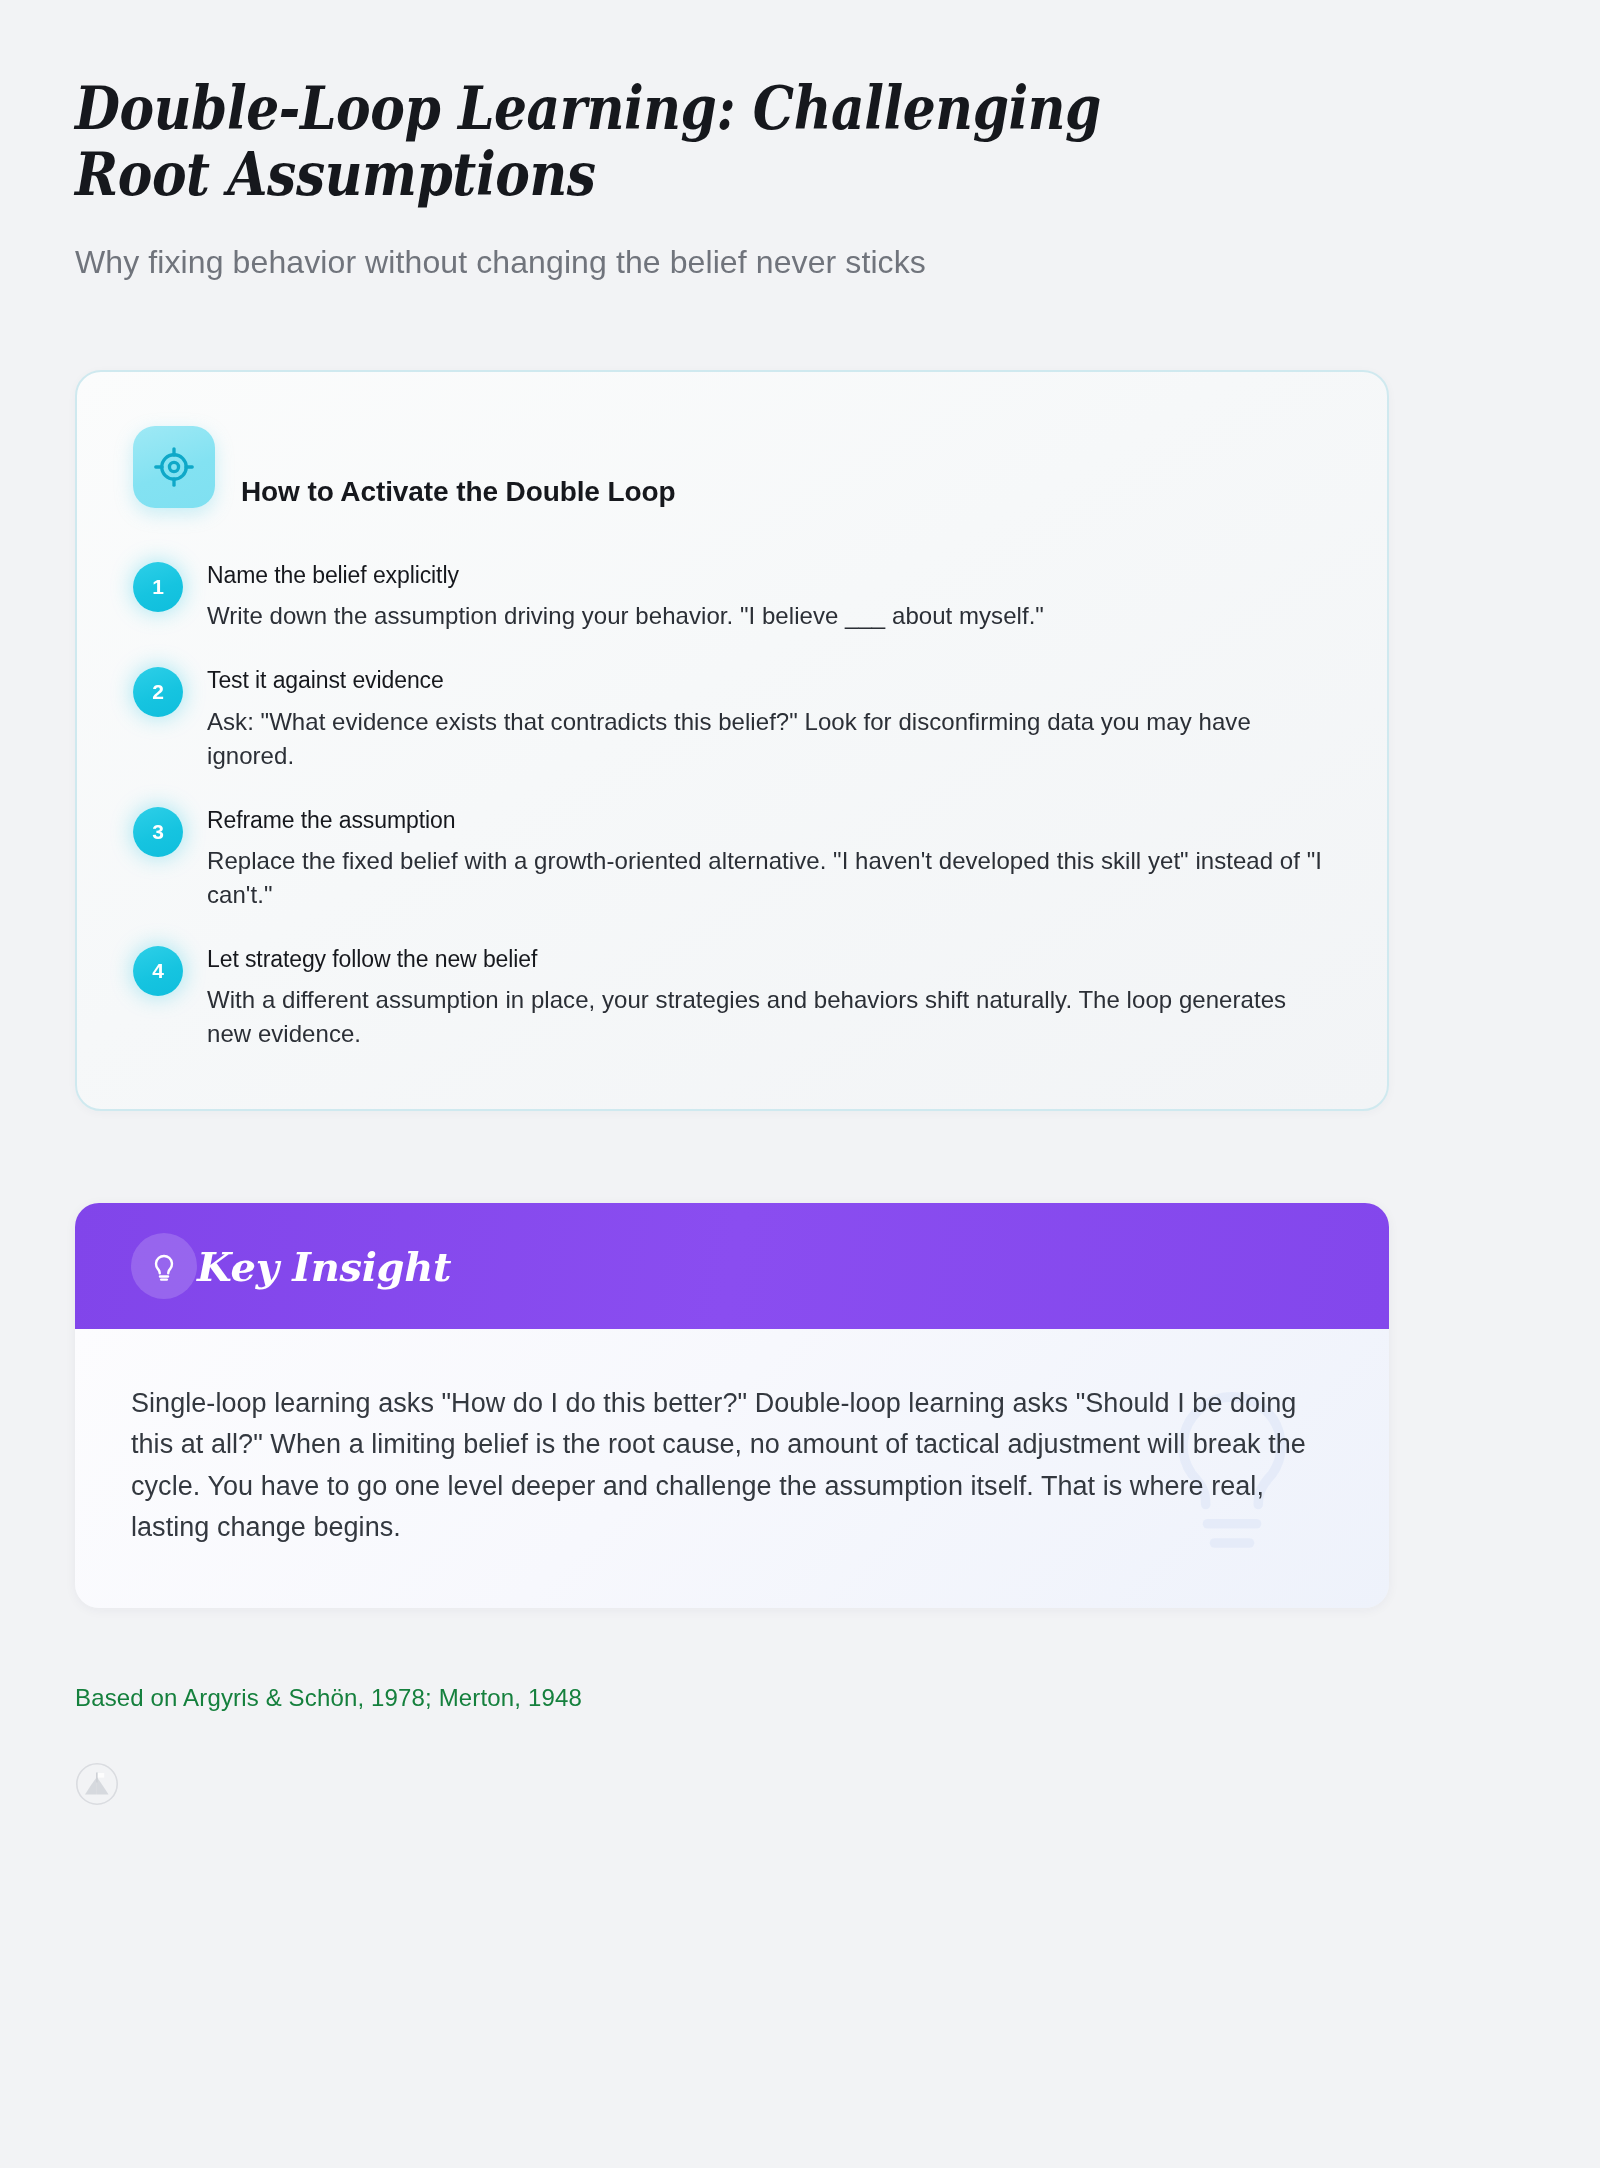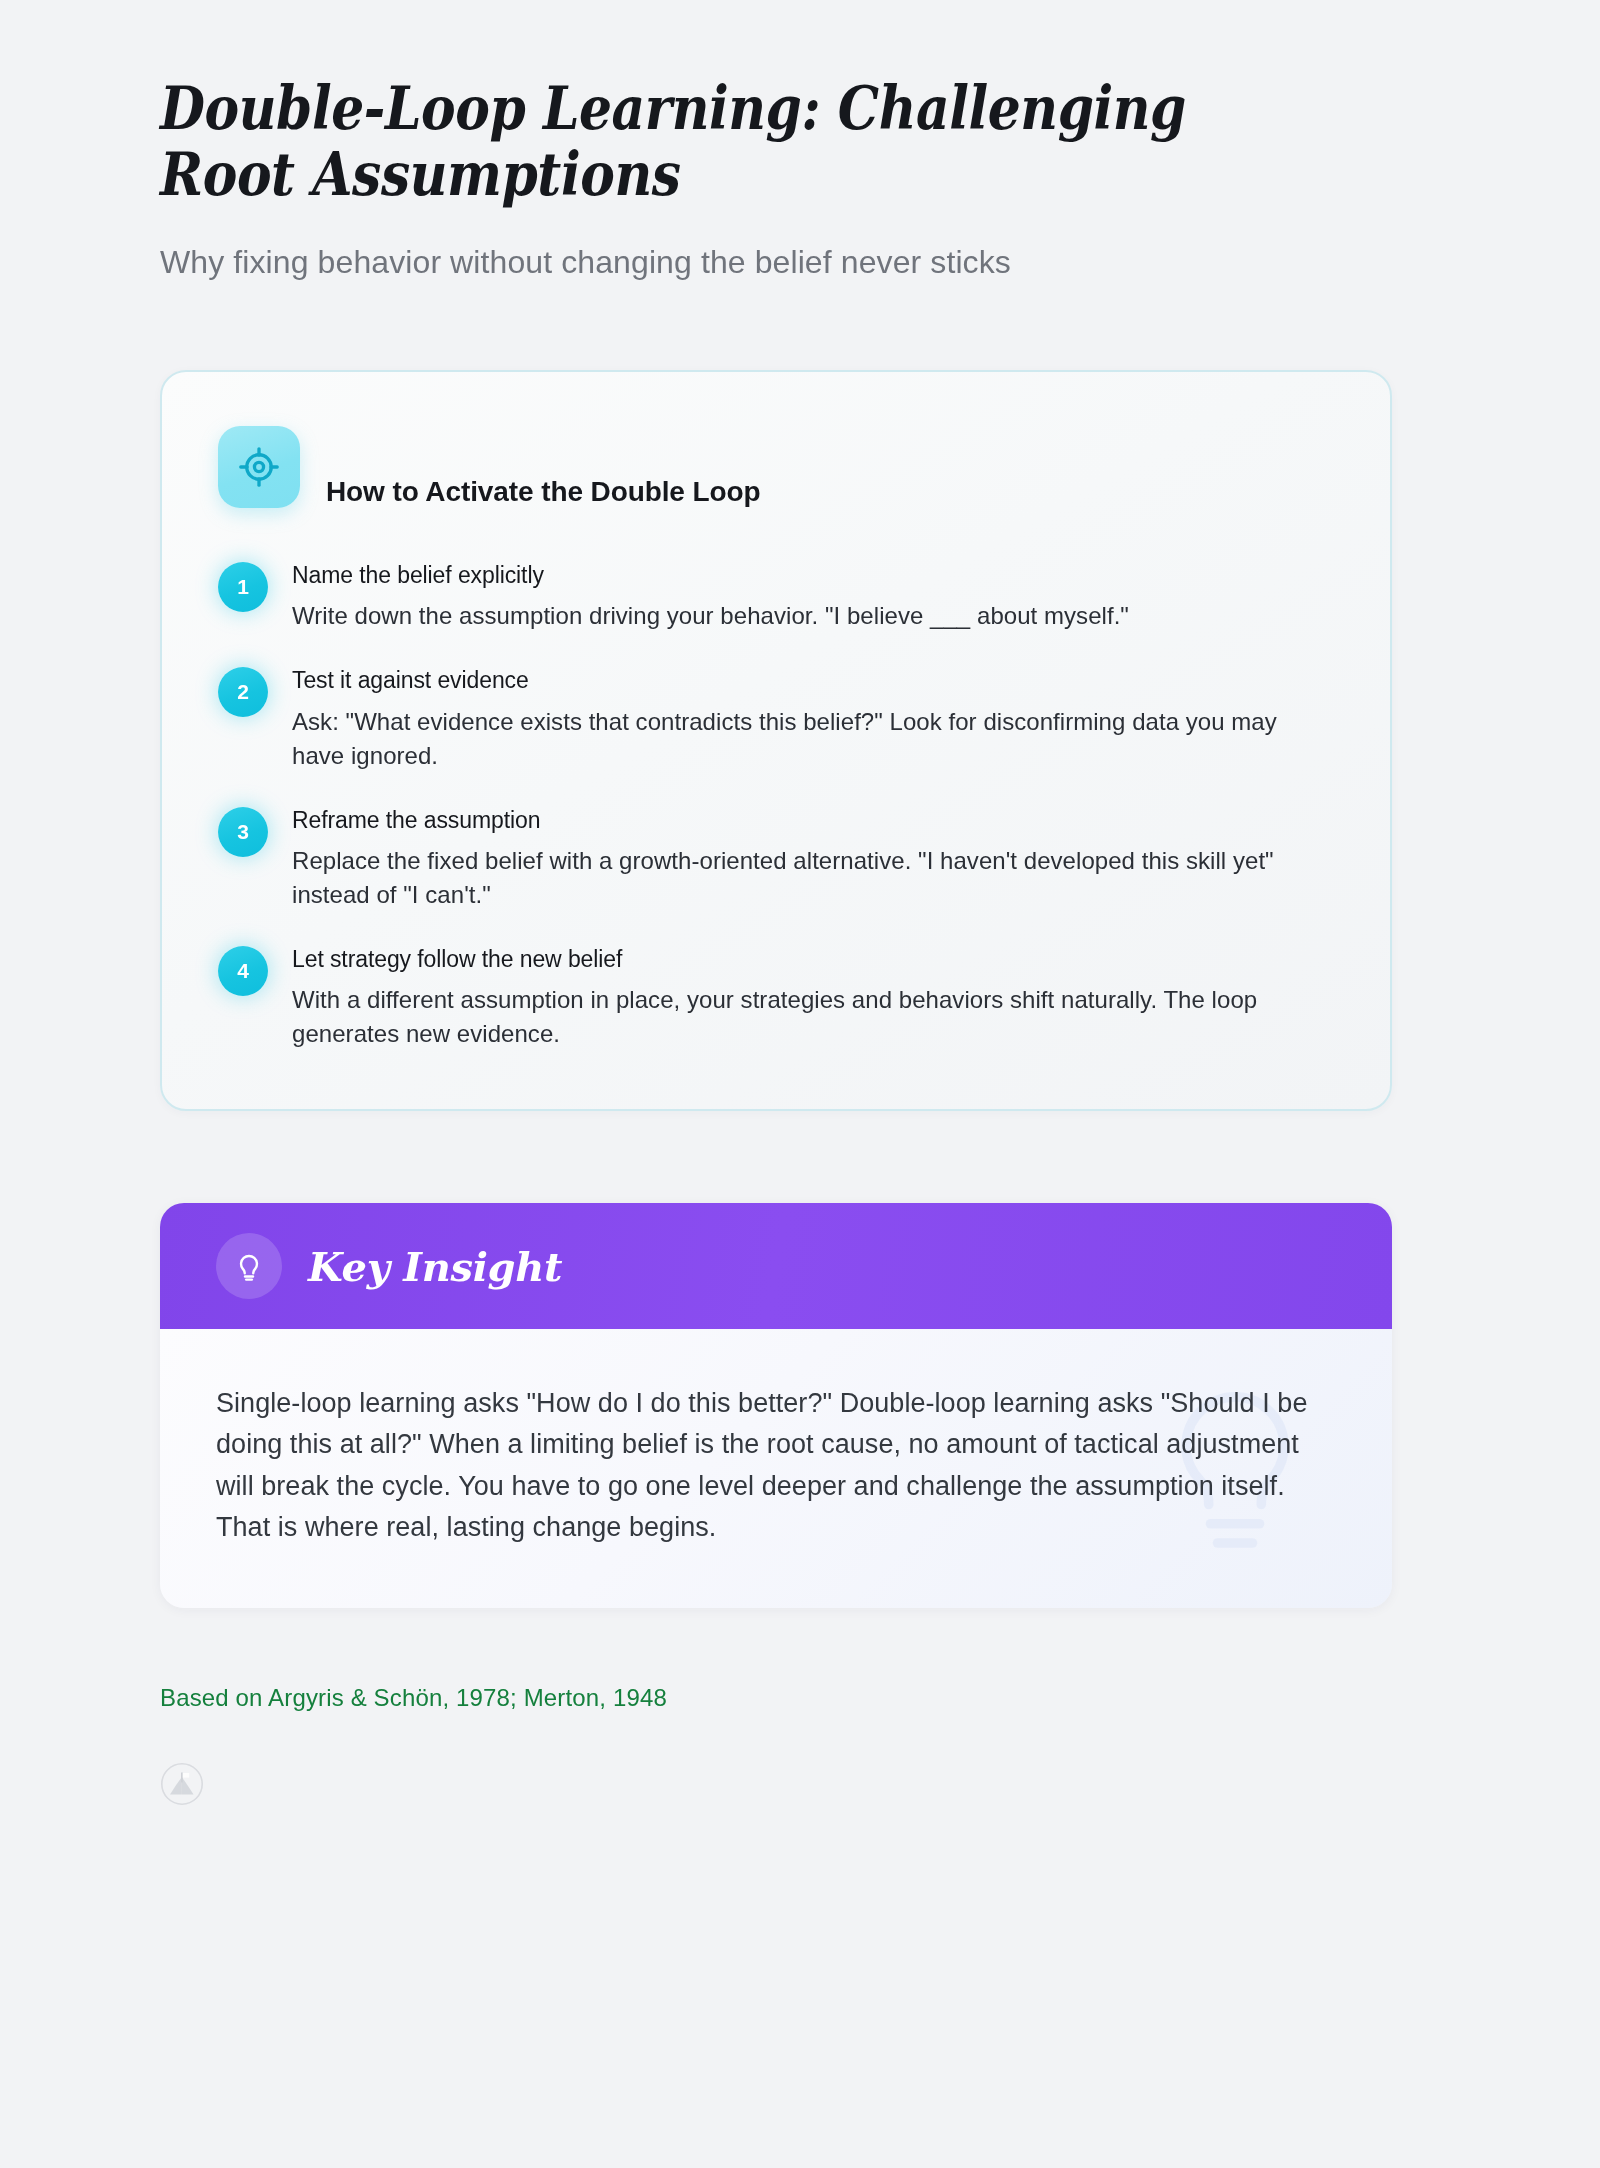--- a/index.html
+++ b/index.html
@@ -12,22 +12,21 @@
   body {
     background: #f2f3f5;
     font-family: "Liberation Sans", sans-serif;
     -webkit-font-smoothing: antialiased;
   }
 
   .page {
     position: relative;
     width: 1464px;
     height: 2168px;
-    padding: 0 116px;
-    margin-left: 44px;
+    padding: 0 75px;
   }
 
   
   .header { padding-top: 76px; }
 
   .page-title {
     font-family: "DejaVu Serif", "Liberation Serif", serif;
     font-style: italic;
     font-weight: 700;
     font-size: 59px;
@@ -139,21 +138,20 @@
     border-radius: 24px;
     overflow: hidden;
     box-shadow: 0 2px 12px rgba(40,40,80,0.05);
   }
 
   .insight-head {
     background: linear-gradient(100deg, #8145ea 0%, #8a4df0 50%, #8347ec 100%);
     padding: 30px 56px;
     display: flex;
     align-items: center;
-    gap: 26px;
   }
 
   .insight-bulb {
     width: 66px;
     height: 66px;
     border-radius: 50%;
     background: rgba(255,255,255,0.17);
     display: flex;
     align-items: center;
     justify-content: center;

